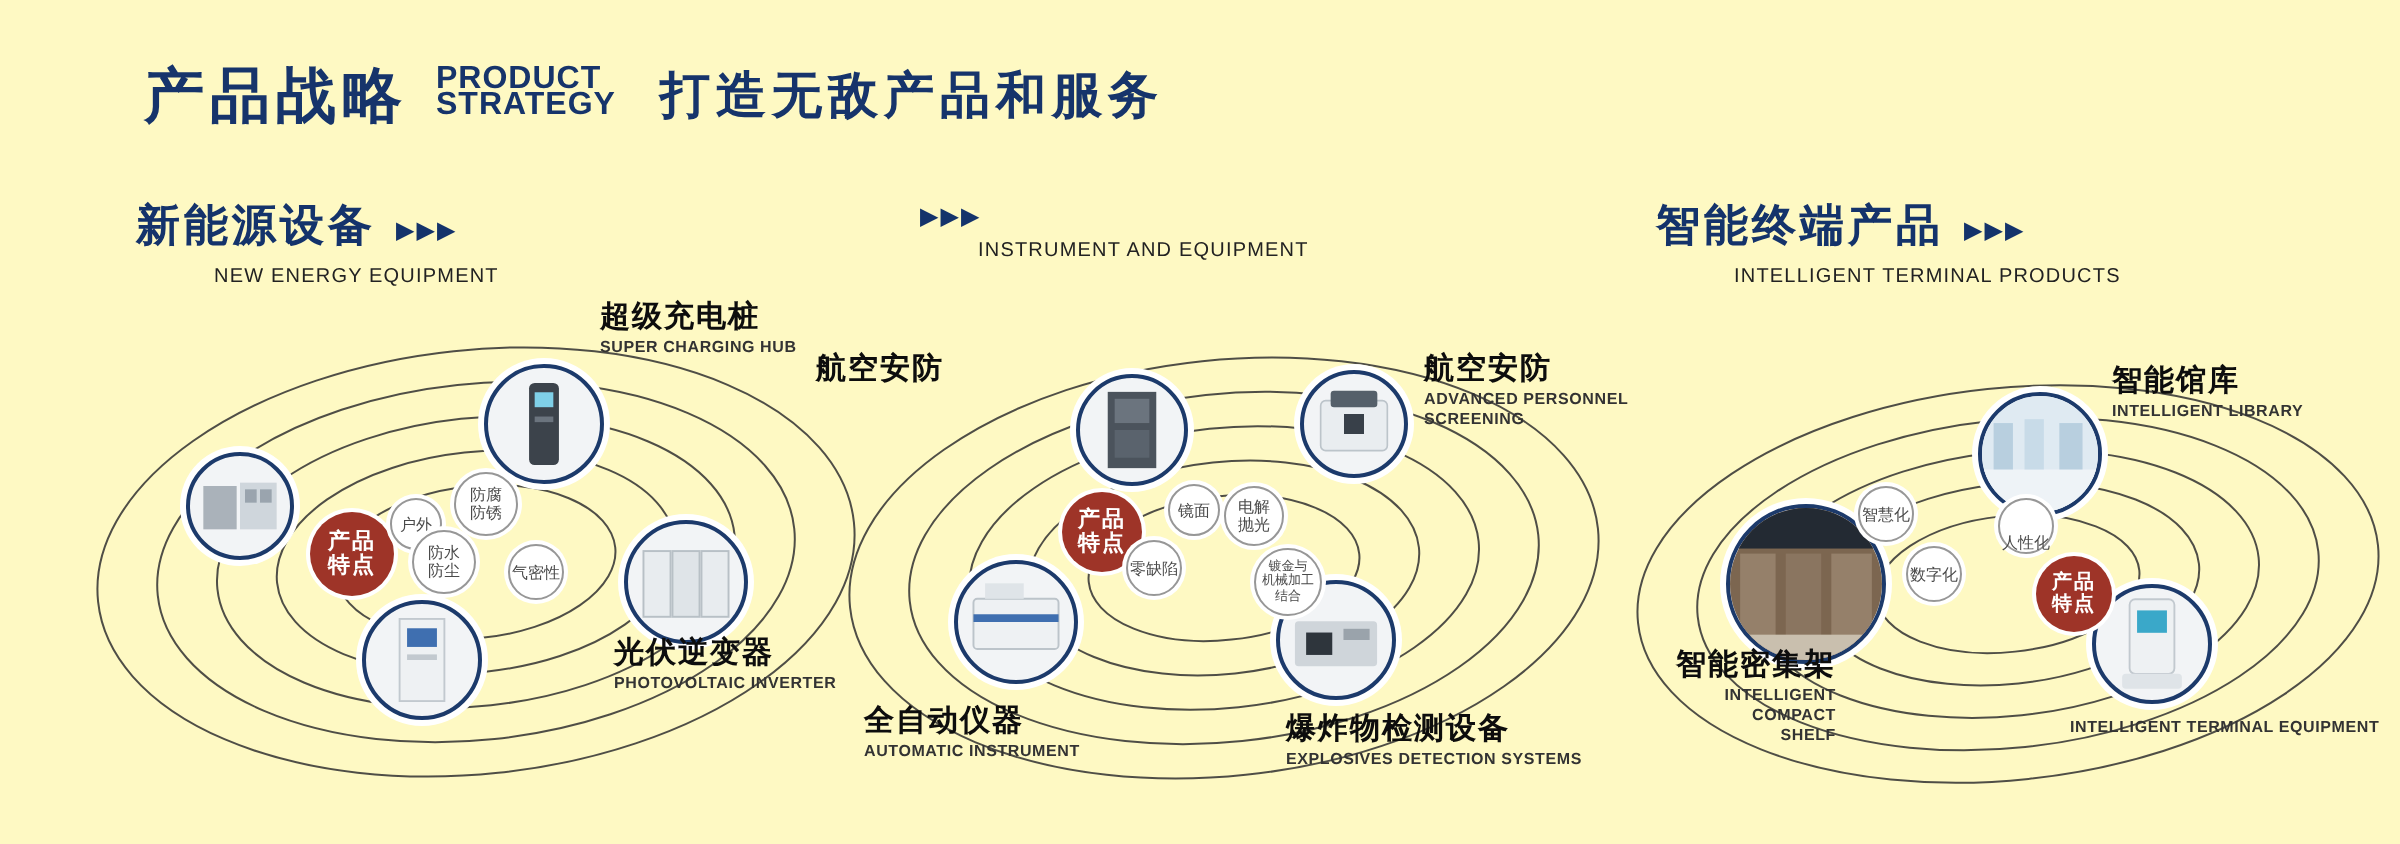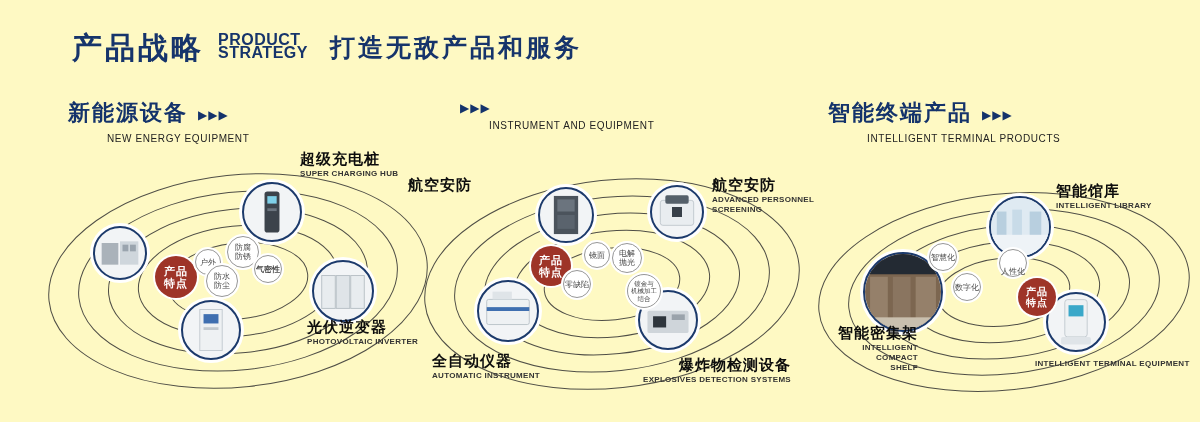--- a/index.html
+++ b/index.html
@@ -158,21 +158,21 @@
     <span>产品</span>
     <span>特点</span>
   </div>
   <div class="bub" style="left:195px; top:249px; width:26px; height:26px;">
     <span>户外</span>
   </div>
   <div class="bub" style="left:227px; top:236px; width:32px; height:32px;">
     <span>防腐</span>
       <span>防锈</span>
   </div>
-  <div class="bub" style="left:254px; top:255px; width:28px; height:28px;font-weight:bold;">
+  <div class="bub" style="left:254px; top:272px; width:28px; height:28px;">
     <span>气密性</span>
   </div>
   <div class="bub" style="left:206px; top:265px; width:32px; height:32px;">
     <span>防水</span>
       <span>防尘</span>
   </div>
 
   <div class="pc" style="left:538px; top:187px; width:56px; height:56px;">
     <svg viewBox="0 0 60 60">
       <rect x="16" y="8" width="28" height="44" fill="#4b535c"></rect>
@@ -207,21 +207,21 @@
   </div>
   <div class="abs" style="left:712px; top:176px;">
     <div class="plabel-cn">航空安防</div>
     <div class="plabel-en">ADVANCED PERSONNEL</div>
     <div class="plabel-en" style="margin-top:0;">SCREENING</div>
   </div>
   <div class="abs" style="left:432px; top:352px;">
     <div class="plabel-cn">全自动仪器</div>
     <div class="plabel-en">AUTOMATIC INSTRUMENT</div>
   </div>
-  <div class="abs" style="left:643px; top:356px;text-align:right;">
+  <div class="abs" style="left:643px; top:356px;">
     <div class="plabel-cn">爆炸物检测设备</div>
     <div class="plabel-en">EXPLOSIVES DETECTION SYSTEMS</div>
   </div>
 
   <div class="badge" style="left:531px; top:246px; width:40px; height:40px;">
     <span>产品</span>
     <span>特点</span>
   </div>
   <div class="bub" style="left:584px; top:242px; width:26px; height:26px;">
     <span>镜面</span>

